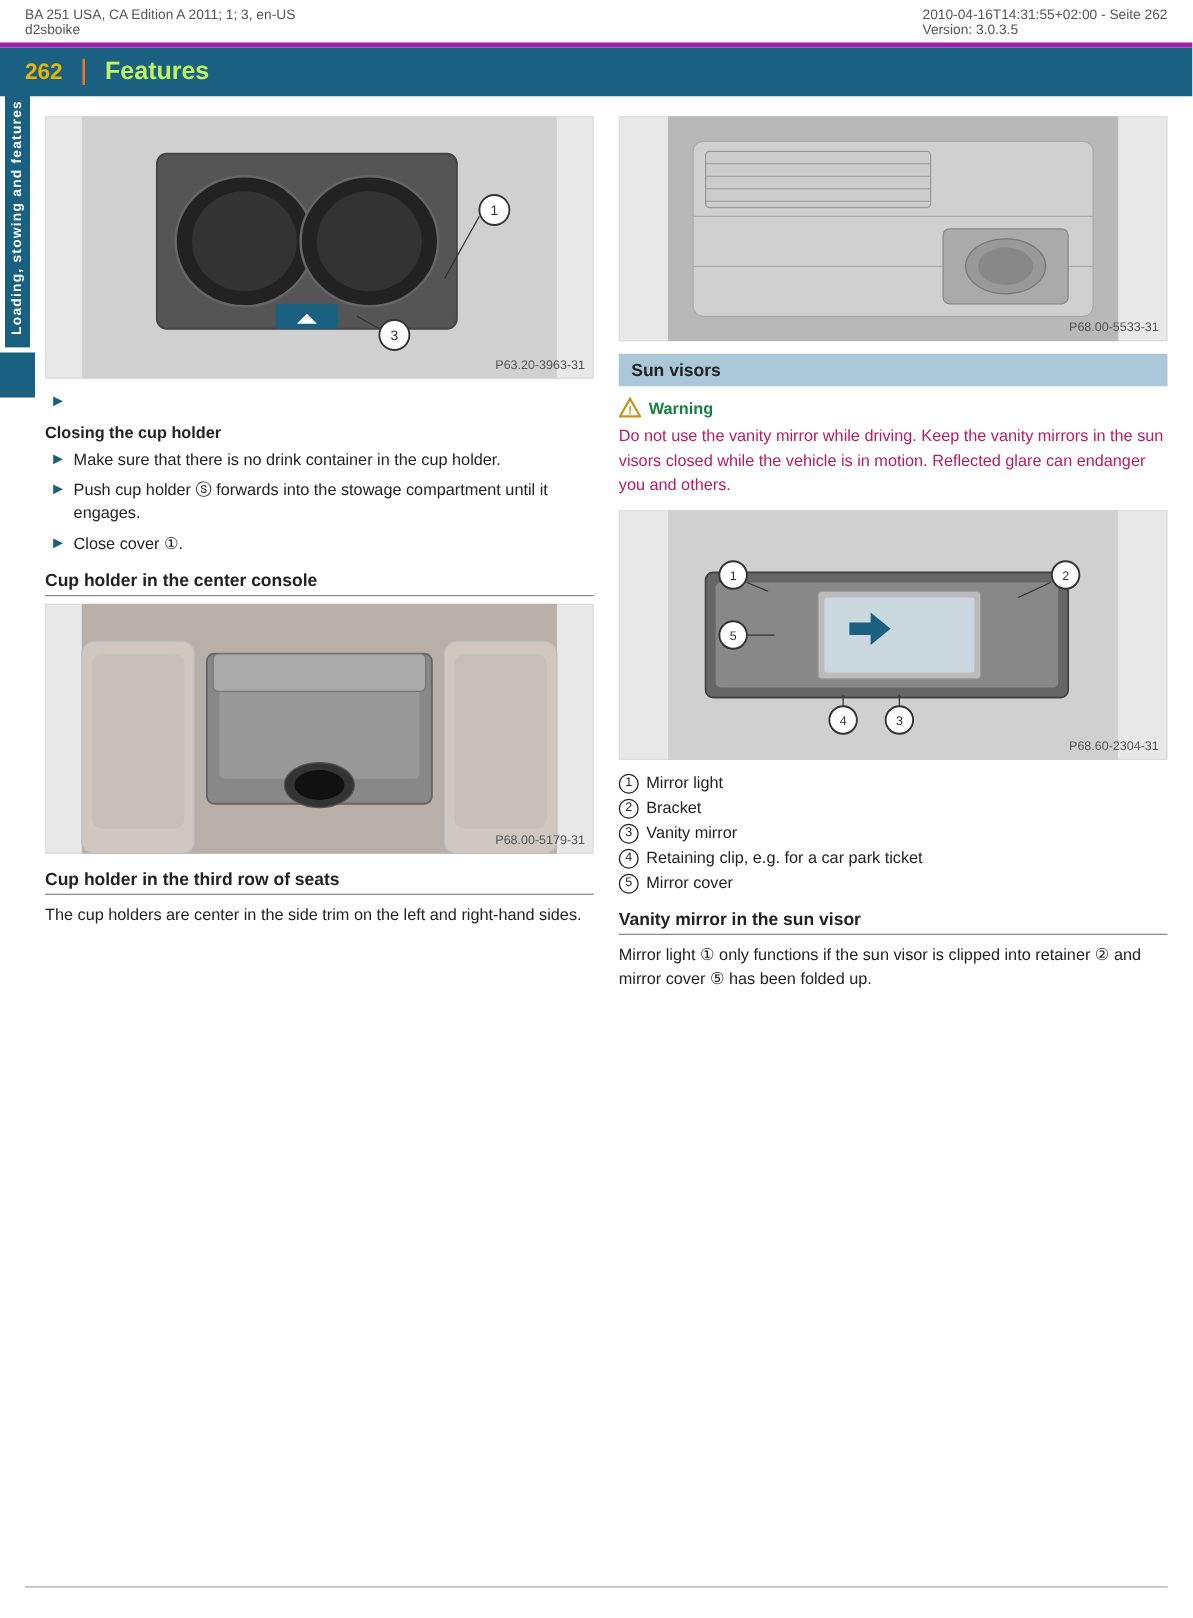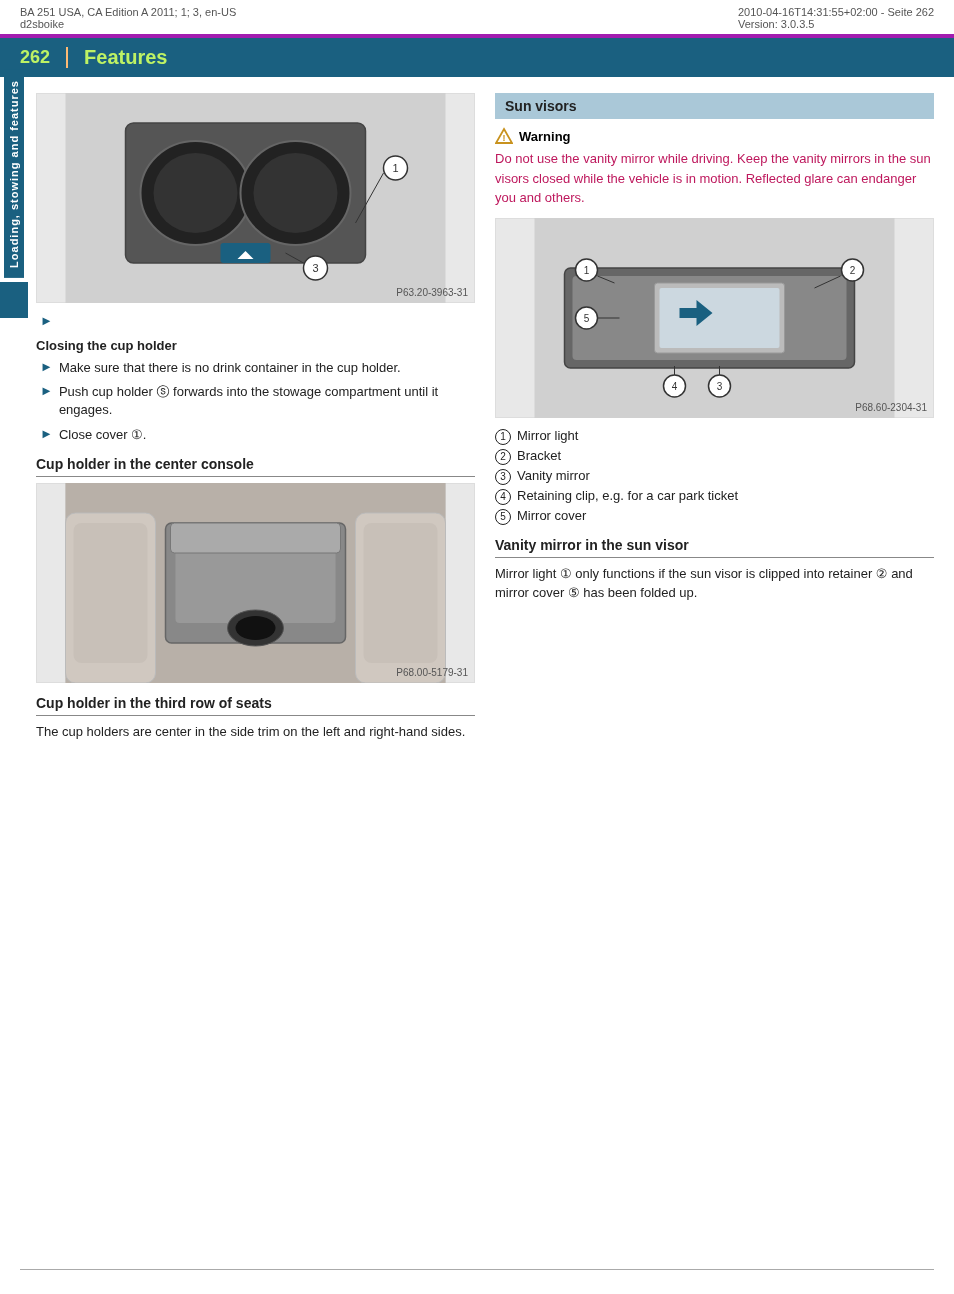--- a/index.html
+++ b/index.html
@@ -25,25 +25,25 @@
 
     
     .title-bar {
       background: #1a6080;
       display: flex;
       align-items: center;
       padding: 8px 20px;
       margin-bottom: 0;
     }
     .title-bar .page-num {
-      color: #bef264;
+      color: #eab308;
       font-size: 18px;
       font-weight: bold;
       margin-right: 16px;
-      border-right: 2px solid #fdba74;
+      border-right: 2px solid #f97316;
       padding-right: 16px;
     }
     .title-bar .page-title {
       color: #bef264;
       font-size: 20px;
       font-weight: bold;
     }
 
     
     .side-label-container {
@@ -175,21 +175,21 @@
       align-items: center;
       margin-bottom: 4px;
     }
     .warning-icon {
       width: 18px;
       height: 18px;
       margin-right: 6px;
     }
     .warning-title {
       font-weight: bold;
-      color: #000000;
+      color: #15803d;
       font-size: 13px;
     }
     .warning-text {
       font-size: 13px;
       line-height: 1.5;
       color: #be185d;
     }
 
     
     .sun-visors-header {
@@ -358,20 +358,43 @@
     </div>
 
     <div class="subsection-heading">Cup holder in the third row of seats</div>
 
     <div class="body-text">The cup holders are center in the side trim on the left and right-hand sides.</div>
 
   </div>
 
   <div class="right-col">
 
+    <div class="img-box right-top-img">
+      <svg class="svg-right-top" viewBox="0 0 360 180" xmlns="http://www.w3.org/2000/svg">
+        <rect width="360" height="180" fill="#c0c0c0"></rect>
+
+        <rect x="0" y="0" width="360" height="180" fill="#b8b8b8"></rect>
+
+        <rect x="20" y="20" width="320" height="140" rx="8" fill="#d0d0d0" stroke="#aaa" stroke-width="1"></rect>
+
+        <line x1="20" y1="80" x2="340" y2="80" stroke="#aaa" stroke-width="1"></line>
+        <line x1="20" y1="120" x2="340" y2="120" stroke="#aaa" stroke-width="1"></line>
+
+        <rect x="30" y="28" width="180" height="45" rx="3" fill="#ccc" stroke="#999" stroke-width="1"></rect>
+        <line x1="30" y1="38" x2="210" y2="38" stroke="#999" stroke-width="0.8"></line>
+        <line x1="30" y1="48" x2="210" y2="48" stroke="#999" stroke-width="0.8"></line>
+        <line x1="30" y1="58" x2="210" y2="58" stroke="#999" stroke-width="0.8"></line>
+        <line x1="30" y1="68" x2="210" y2="68" stroke="#999" stroke-width="0.8"></line>
+
+        <rect x="220" y="90" width="100" height="60" rx="5" fill="#aaa" stroke="#888" stroke-width="1"></rect>
+        <ellipse cx="270" cy="120" rx="32" ry="22" fill="#999" stroke="#777" stroke-width="1"></ellipse>
+        <ellipse cx="270" cy="120" rx="22" ry="15" fill="#888"></ellipse>
+      </svg>
+      <span class="img-label">P68.00-5533-31</span>
+    </div>
 
     <div class="sun-visors-header">Sun visors</div>
 
     <div class="warning-box">
       <div class="warning-header">
 
         <svg class="warning-icon" viewBox="0 0 18 18" xmlns="http://www.w3.org/2000/svg">
           <polygon points="9,2 17,16 1,16" fill="none" stroke="#c8921e" stroke-width="1.8"></polygon>
           <text x="9" y="14" text-anchor="middle" font-size="9" fill="#c8921e" font-weight="bold">!</text>
         </svg>

